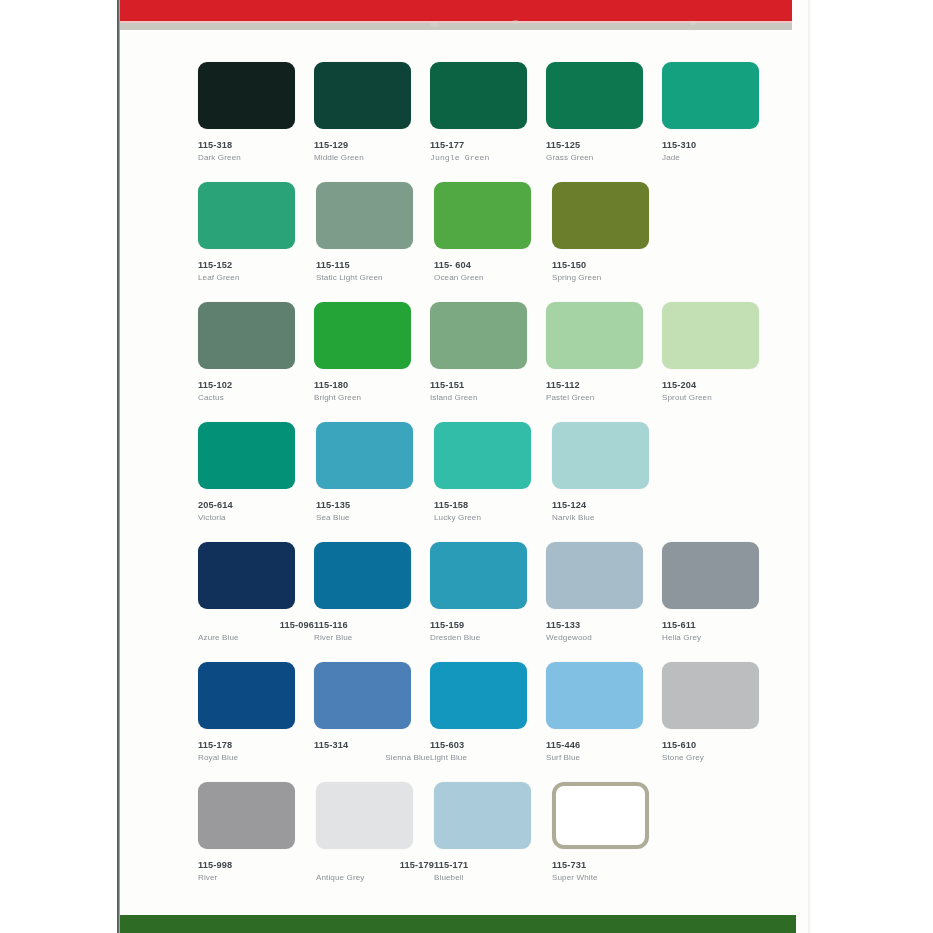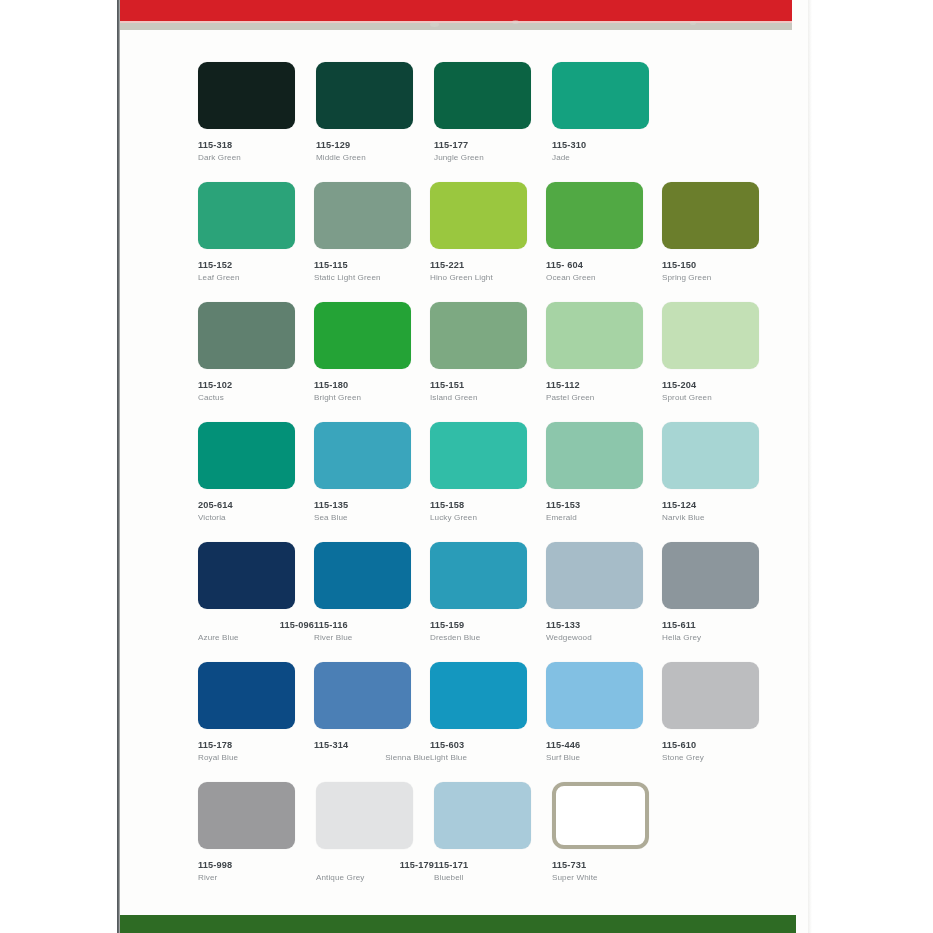--- a/index.html
+++ b/index.html
@@ -128,45 +128,45 @@
           <div class="chip-name" style="color: rgb(139, 144, 148);">Dark Green</div>
         </div>
         <div class="swatch-cell">
           <div class="chip" style="background: rgb(13, 68, 55);"></div>
           <div class="chip-code" style="color: rgb(63, 69, 74);">115-129</div>
           <div class="chip-name" style="color: rgb(139, 144, 148);">Middle Green</div>
         </div>
         <div class="swatch-cell">
           <div class="chip" style="background: rgb(11, 99, 67);"></div>
           <div class="chip-code" style="color: rgb(63, 69, 74);">115-177</div>
-          <div class="chip-name" style="color: rgb(139, 144, 148);">Jungle Green</div>
+          <div class="chip-name" style="color: rgb(139, 144, 148); font-family: Liberation Mono, monospace;">Jungle Green</div>
+        </div>
+        <div class="swatch-cell">
+          <div class="chip" style="background: rgb(13, 119, 80);"></div>
+          <div class="chip-code" style="color: rgb(63, 69, 74);">115-125</div>
+          <div class="chip-name" style="color: rgb(139, 144, 148);">Grass Green</div>
         </div>
         <div class="swatch-cell">
           <div class="chip" style="background: rgb(20, 161, 127);"></div>
           <div class="chip-code" style="color: rgb(63, 69, 74);">115-310</div>
           <div class="chip-name" style="color: rgb(139, 144, 148);">Jade</div>
         </div>
       </div>
       <div class="swatch-row">
         <div class="swatch-cell">
           <div class="chip" style="background: rgb(43, 163, 121);"></div>
           <div class="chip-code" style="color: rgb(63, 69, 74);">115-152</div>
           <div class="chip-name" style="color: rgb(139, 144, 148);">Leaf Green</div>
         </div>
         <div class="swatch-cell">
           <div class="chip" style="background: rgb(125, 156, 138);"></div>
           <div class="chip-code" style="color: rgb(63, 69, 74);">115-115</div>
           <div class="chip-name" style="color: rgb(139, 144, 148);">Static Light Green</div>
         </div>
         <div class="swatch-cell">
-          <div class="chip" style="background: rgb(154, 199, 63);"></div>
-          <div class="chip-code" style="color: rgb(63, 69, 74);">115-221</div>
-          <div class="chip-name" style="color: rgb(139, 144, 148);">Hino Green Light</div>
-        </div>
-        <div class="swatch-cell">
           <div class="chip" style="background: rgb(81, 169, 68);"></div>
           <div class="chip-code" style="color: rgb(63, 69, 74);">115- 604</div>
           <div class="chip-name" style="color: rgb(139, 144, 148);">Ocean Green</div>
         </div>
         <div class="swatch-cell">
           <div class="chip" style="background: rgb(107, 126, 44);"></div>
           <div class="chip-code" style="color: rgb(63, 69, 74);">115-150</div>
           <div class="chip-name" style="color: rgb(139, 144, 148);">Spring Green</div>
         </div>
       </div>
@@ -207,25 +207,20 @@
           <div class="chip" style="background: rgb(58, 165, 188);"></div>
           <div class="chip-code" style="color: rgb(63, 69, 74);">115-135</div>
           <div class="chip-name" style="color: rgb(139, 144, 148);">Sea Blue</div>
         </div>
         <div class="swatch-cell">
           <div class="chip" style="background: rgb(49, 189, 167);"></div>
           <div class="chip-code" style="color: rgb(63, 69, 74);">115-158</div>
           <div class="chip-name" style="color: rgb(139, 144, 148);">Lucky Green</div>
         </div>
         <div class="swatch-cell">
-          <div class="chip" style="background: rgb(140, 198, 171);"></div>
-          <div class="chip-code" style="color: rgb(63, 69, 74);">115-153</div>
-          <div class="chip-name" style="color: rgb(139, 144, 148);">Emerald</div>
-        </div>
-        <div class="swatch-cell">
           <div class="chip" style="background: rgb(167, 213, 211);"></div>
           <div class="chip-code" style="color: rgb(63, 69, 74);">115-124</div>
           <div class="chip-name" style="color: rgb(139, 144, 148);">Narvik Blue</div>
         </div>
       </div>
       <div class="swatch-row">
         <div class="swatch-cell">
           <div class="chip" style="background: rgb(17, 49, 90);"></div>
           <div class="chip-code" style="color: rgb(63, 69, 74); text-align: right;">115-096</div>
           <div class="chip-name" style="color: rgb(139, 144, 148);">Azure Blue</div>

